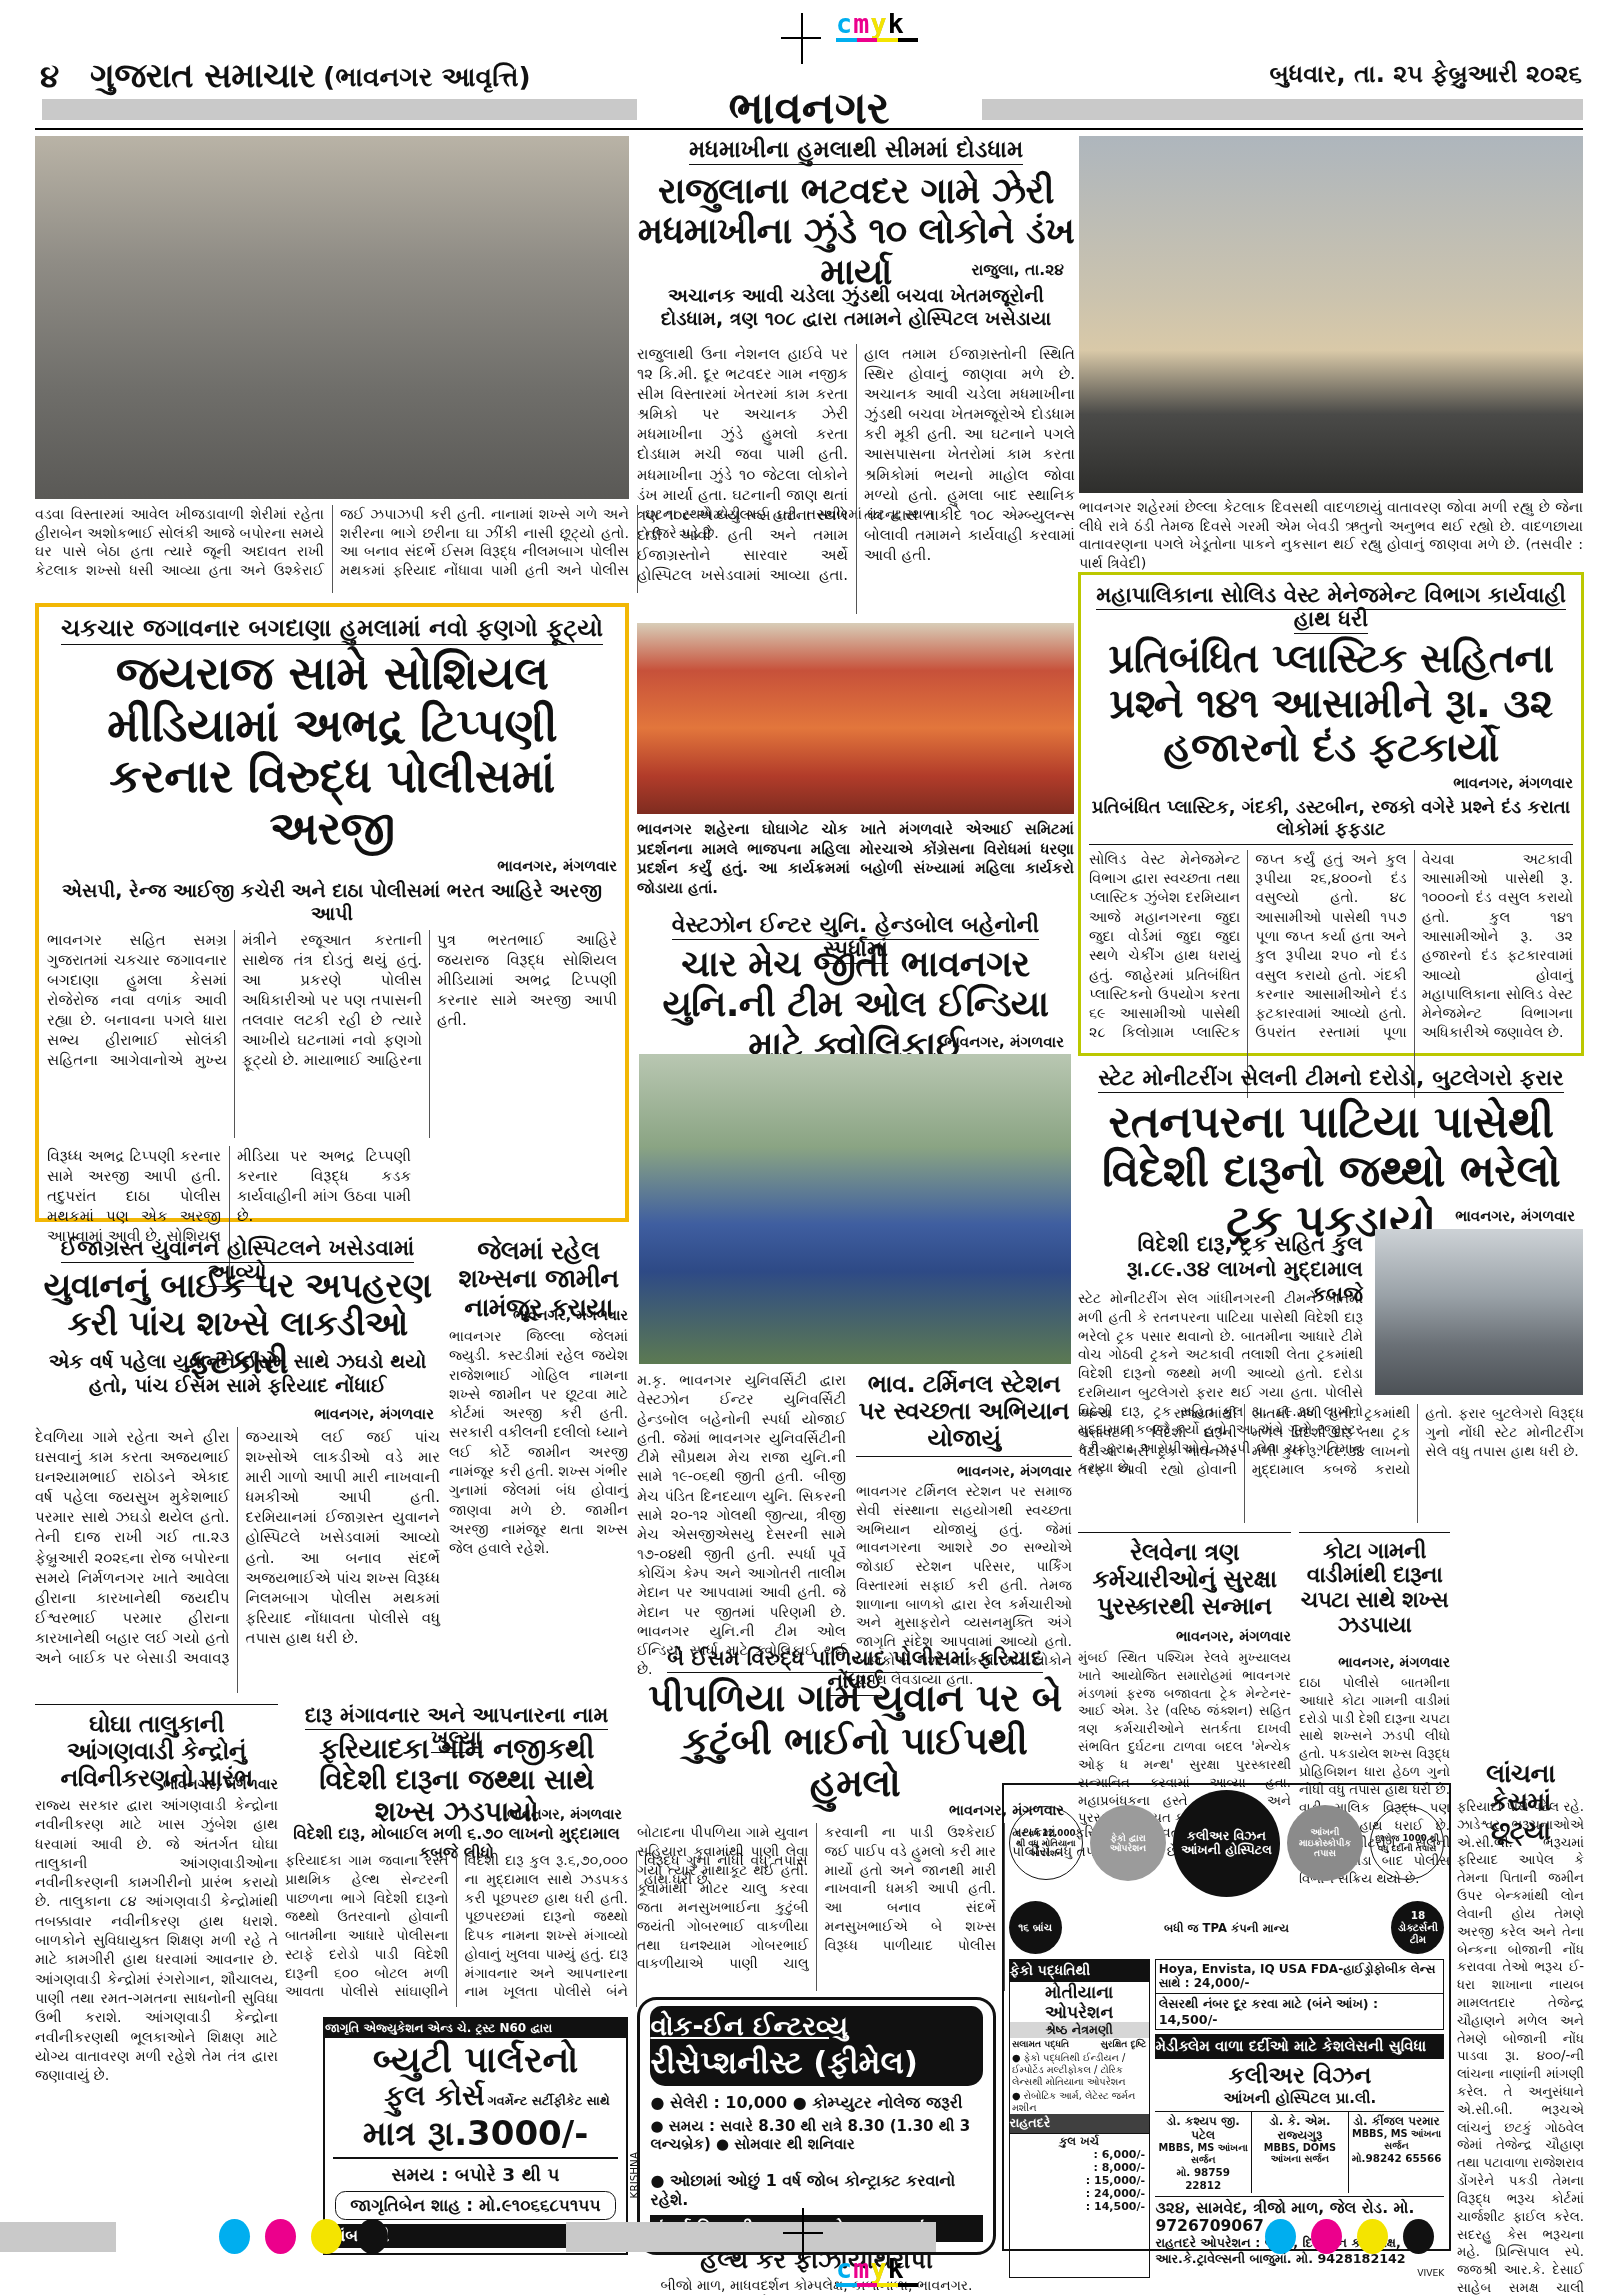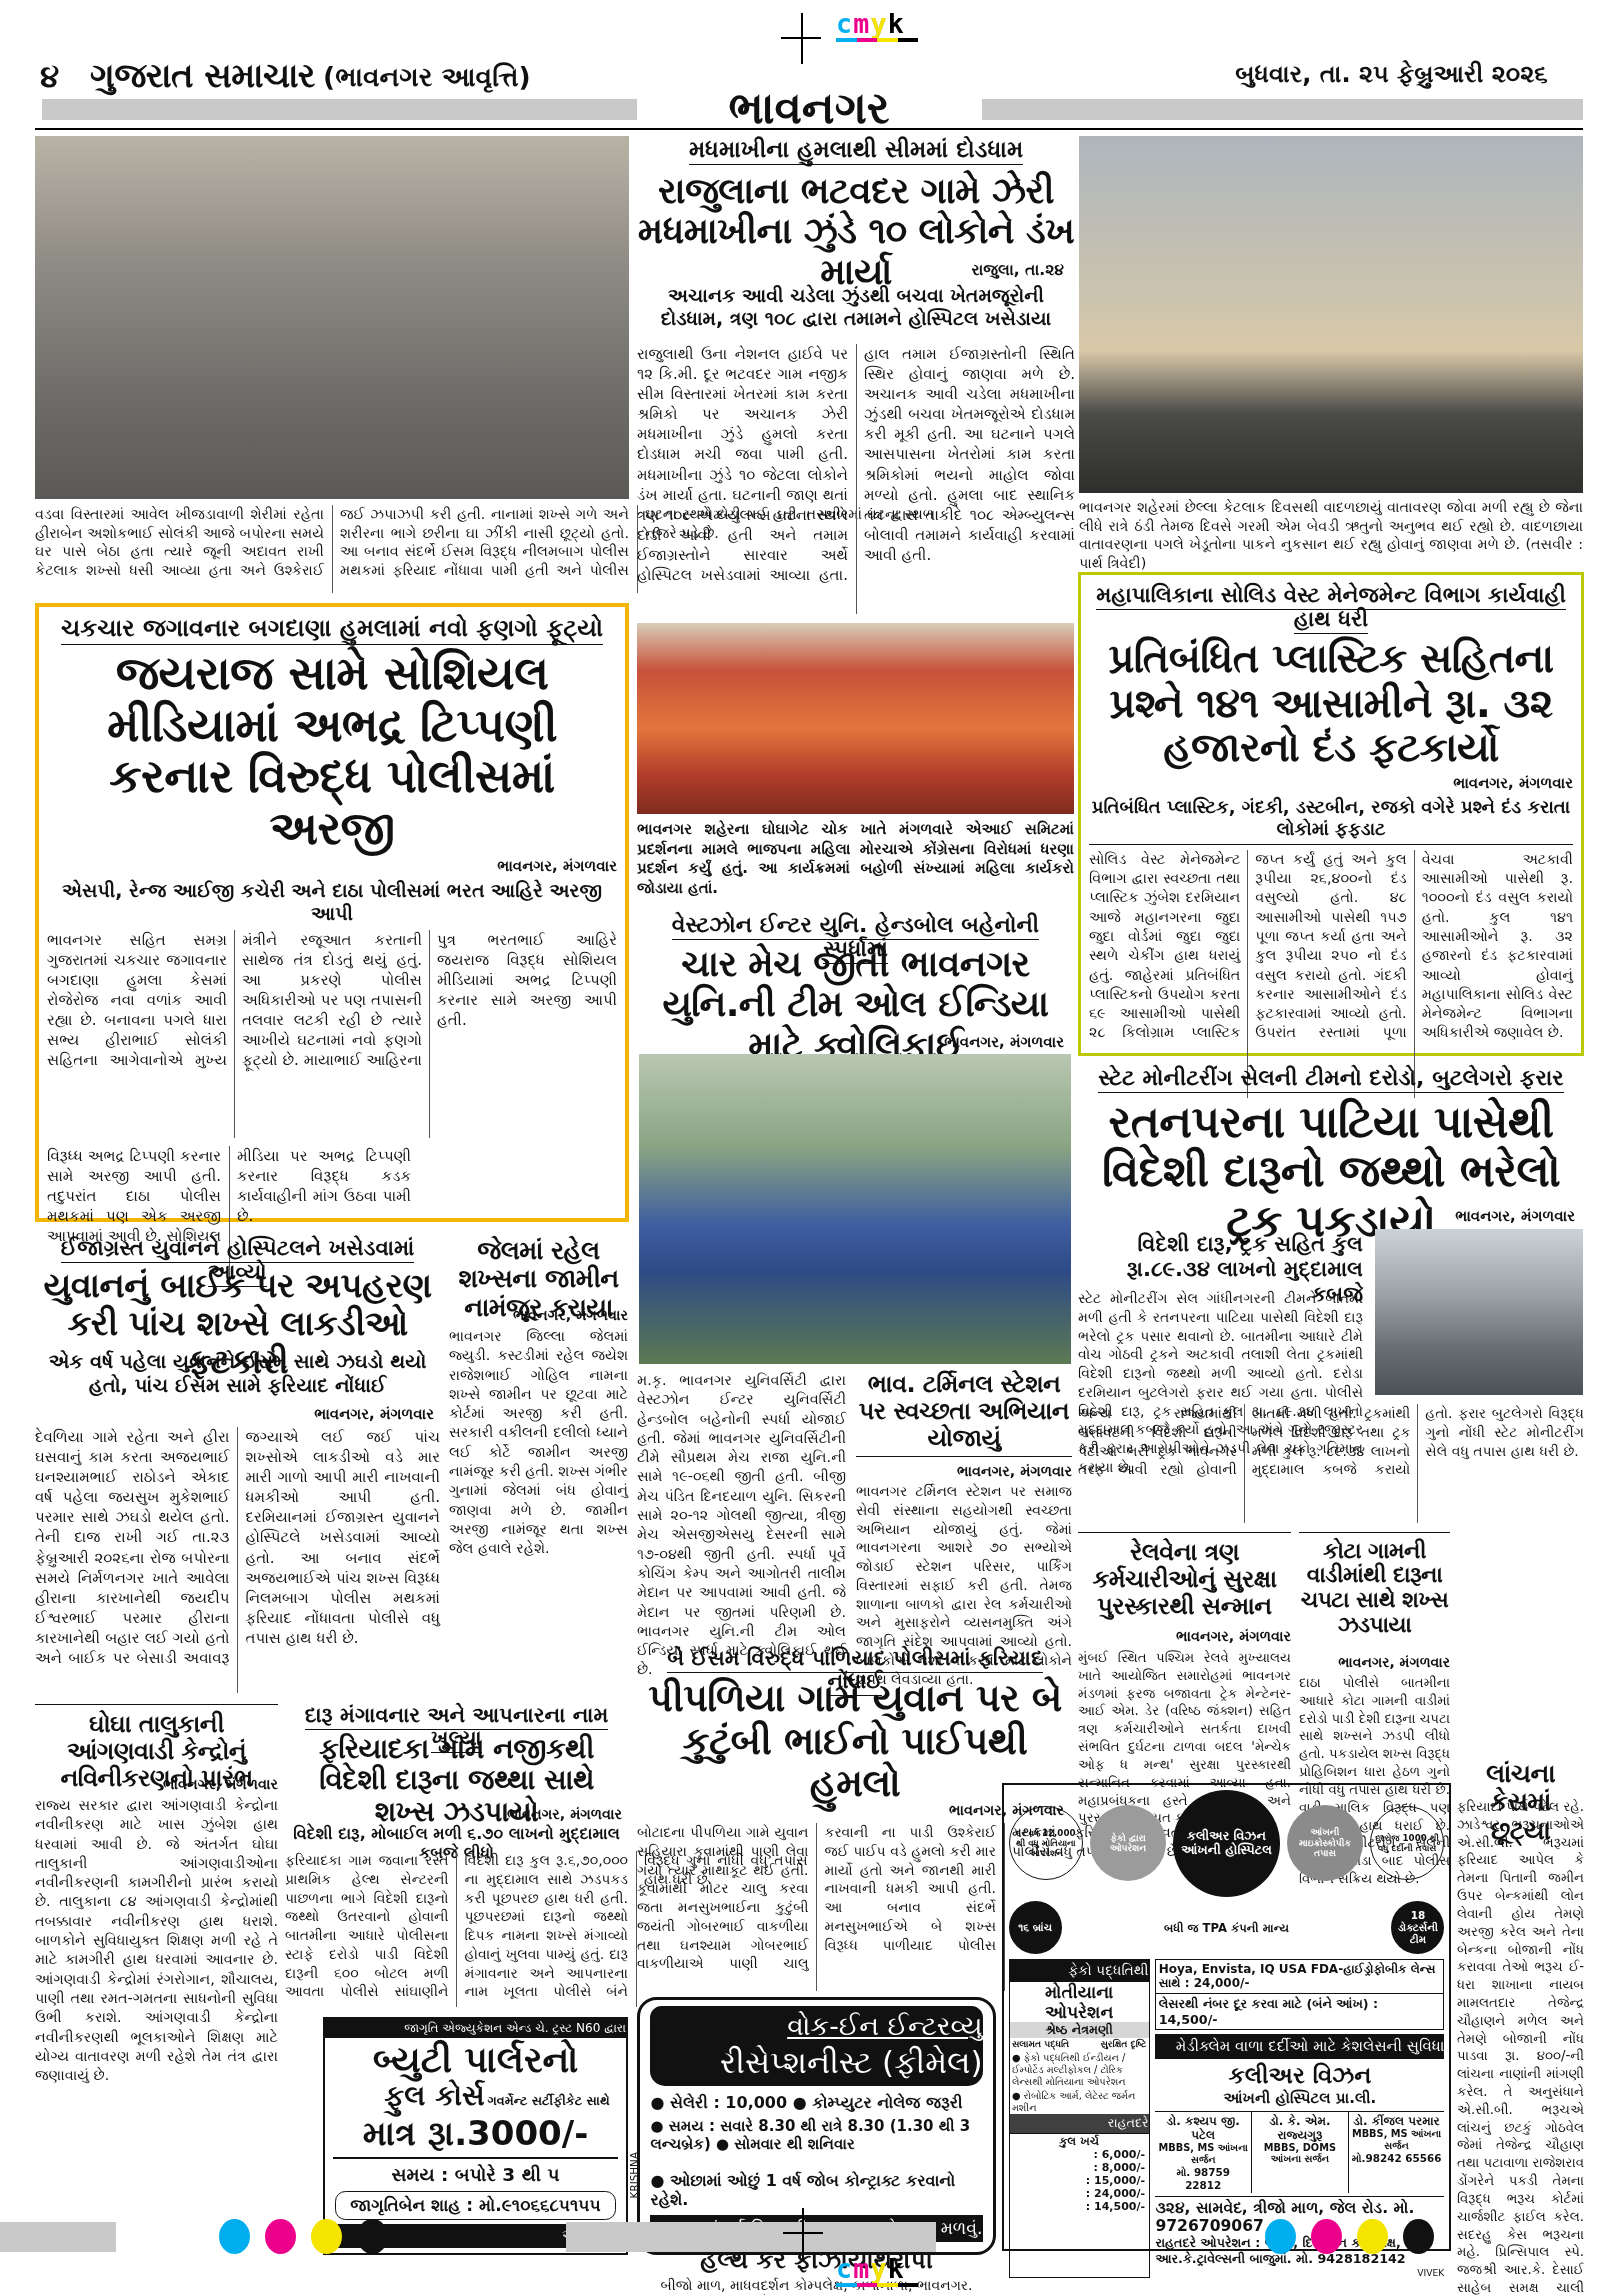--- a/index.html
+++ b/index.html
@@ -15,21 +15,21 @@
   .cols2{column-count:2;column-gap:16px;column-rule:0.6px solid #555;}
   .cols3{column-count:3;column-gap:15px;column-rule:0.6px solid #555;}
   .photo{background:#aaa;}
   .cap{text-align:justify;line-height:1.3;}
   .rule{background:#000;}
   .graybar{background:#c9c9c9;}
   .dot{width:31px;height:35px;border-radius:50%;display:inline-block;margin-right:15px;}
   .boxY{border:4px solid #f2b705;}
   .boxG{border:3.5px solid #bcc800;}
   .innerbox{border:1.7px solid #111;padding:5.8px;}
-  .blackbar{background:#111;color:#fff;font-weight:normal;text-align:right;}
+  .blackbar{background:#111;color:#fff;font-weight:bold;text-align:left;}
   .circ{border-radius:50%;text-align:center;font-weight:bold;display:flex;align-items:center;justify-content:center;line-height:1.15;}
   .cmyk{font-family:"DejaVu Sans Mono",monospace;font-weight:bold;font-size:26.6px;letter-spacing:1.2px;}
   .cmyk .c{color:#00aeef;} .cmyk .m{color:#ec008c;} .cmyk .y{color:#f4e400;text-shadow:0 0 0.6px #999;} .cmyk .k{color:#000;}
   .cmykbar{height:4px;background:linear-gradient(90deg,#00aeef 0 25%,#ec008c 25% 50%,#f4e400 50% 75%,#000 75% 100%);}
   .pre{white-space:pre-line;}
 </style>
 </head>
 <body>
 
 <div id="page">
@@ -37,21 +37,21 @@
   <div class="abs rule" style="left:801px;top:12.7px;width:1.7px;height:51px;"></div>
   <div class="abs rule" style="left:781px;top:37px;width:40px;height:1.7px;"></div>
   <div class="abs cmyk" style="left:836px;top:8px;">
     <span class="c">c</span><span class="m">m</span><span class="y">y</span><span class="k">k</span>
   </div>
   <div class="abs cmykbar" style="left:836px;top:38px;width:82px;"></div>
 
   <div class="abs" style="left:40px;top:58px;font-size:31px;font-weight:bold;">૪</div>
   <div class="abs" style="left:90px;top:55px;font-size:34px;font-weight:bold;letter-spacing:-0.6px;">ગુજરાત સમાચાર</div>
   <div class="abs" style="left:323px;top:61px;font-size:26.6px;font-weight:bold;">(ભાવનગર આવૃત્તિ)</div>
-  <div class="abs" style="left:1201px;top:60px;width:381px;font-size:24px;font-weight:bold;text-align:center;">બુધવાર, તા. ૨૫ ફેબ્રુઆરી ૨૦૨૬</div>
+  <div class="abs" style="left:1201px;top:60px;width:381px;font-size:24px;font-weight:bold;text-align:right;">બુધવાર, તા. ૨૫ ફેબ્રુઆરી ૨૦૨૬</div>
 
   <div class="abs graybar" style="left:42px;top:99px;width:595px;height:21px;"></div>
   <div class="abs graybar" style="left:982px;top:99px;width:601px;height:21px;"></div>
   <div class="abs" style="left:653px;top:82px;width:312px;font-size:44px;font-weight:bold;text-align:center;">ભાવનગર</div>
   <div class="abs rule" style="left:35px;top:128px;width:1548px;height:1.7px;"></div>
 
   <div class="abs photo" style="left:35px;top:136px;width:594px;height:363px;background:linear-gradient(180deg,#b9b3a6 0%,#8f8c85 35%,#6f6e6a 70%,#5a5956 100%);"></div>
   <div class="abs cap cols2" style="left:35px;top:505px;width:594px;height:88px;font-size:14.4px;">વડવા વિસ્તારમાં આવેલ ખીજડાવાળી શેરીમાં રહેતા હીરાબેન અશોકભાઈ સોલંકી આજે બપોરના સમયે ઘર પાસે બેઠા હતા ત્યારે જૂની અદાવત રાખી કેટલાક શખ્સો ધસી આવ્યા હતા અને ઉશ્કેરાઈ જઈ ઝપાઝપી કરી હતી. નાનામાં શખ્સે ગળે અને શરીરના ભાગે છરીના ઘા ઝીંકી નાસી છૂટ્યો હતો. આ બનાવ સંદર્ભે ઈસમ વિરૂદ્ધ નીલમબાગ પોલીસ મથકમાં ફરિયાદ નોંધાવા પામી હતી અને પોલીસ ઘટના સ્થળે દોડી ગઈ હતી. તસવીરમાં ઘટના સ્થળ નજરે પડે છે.</div>
 
   <div class="abs kicker" style="left:637px;top:137px;width:438px;font-size:23px;"><span>મધમાખીના હુમલાથી સીમમાં દોડધામ</span></div>

